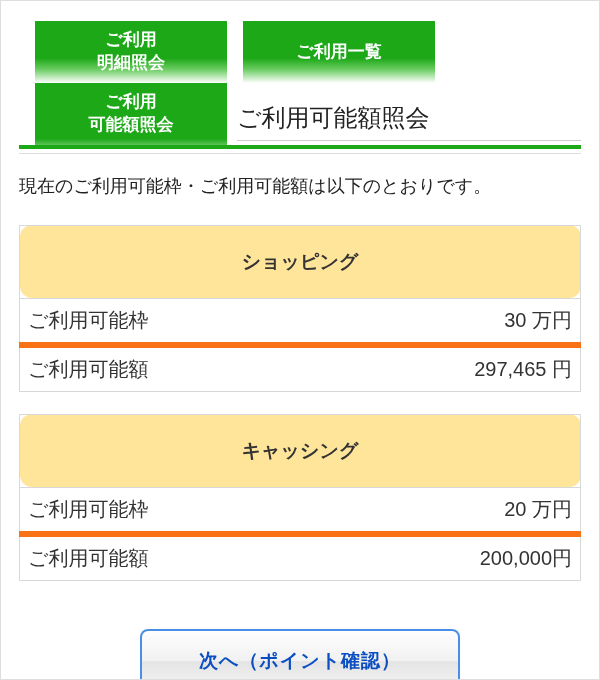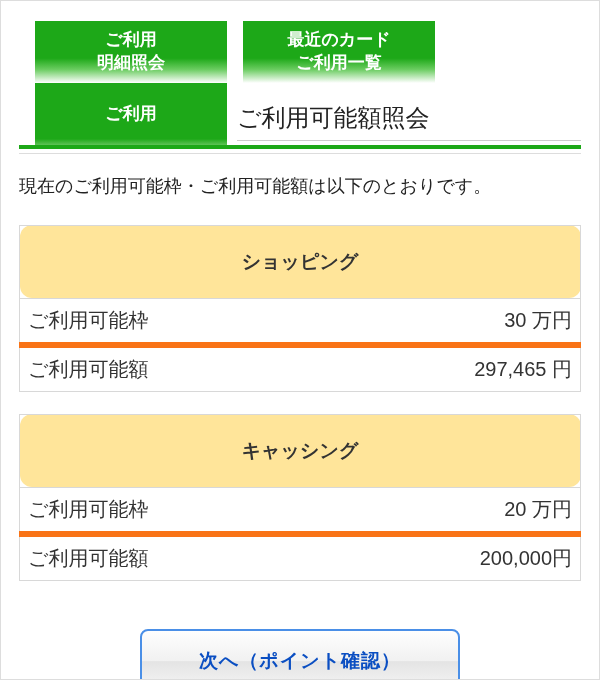--- a/index.html
+++ b/index.html
@@ -125,28 +125,28 @@
 <body>
 
 <div class="container">
 
   <div class="tab-row">
     <div class="tab tab-green">
       <span>ご利用</span>
       <span>明細照会</span>
     </div>
     <div class="tab tab-green">
-      <span>最近のカード</span>
       <span>ご利用一覧</span>
     </div>
   </div>
 
   <div class="tab-row-2">
     <div class="tab">
       <span>ご利用</span>
+      <span>可能額照会</span>
     </div>
     <div class="page-title-wrap">
       <div class="page-title">ご利用可能額照会</div>
     </div>
   </div>
   <div class="divider-light"></div>
 
   <p class="intro-text">現在のご利用可能枠・ご利用可能額は以下のとおりです。</p>
 
   <table class="data-table">

